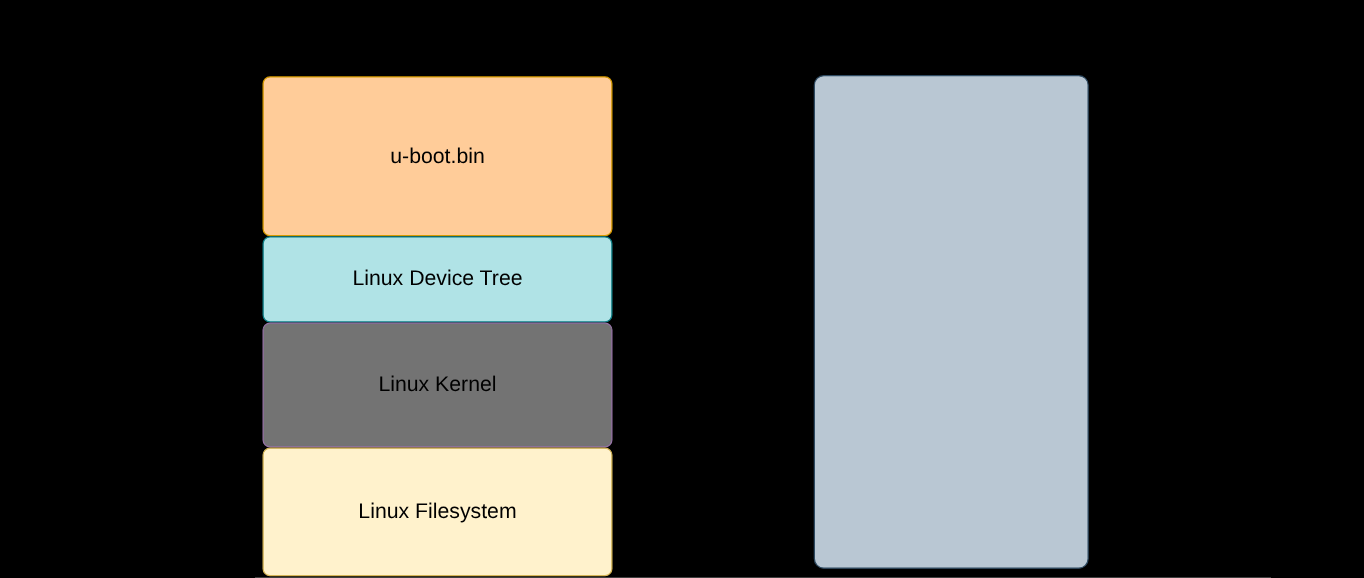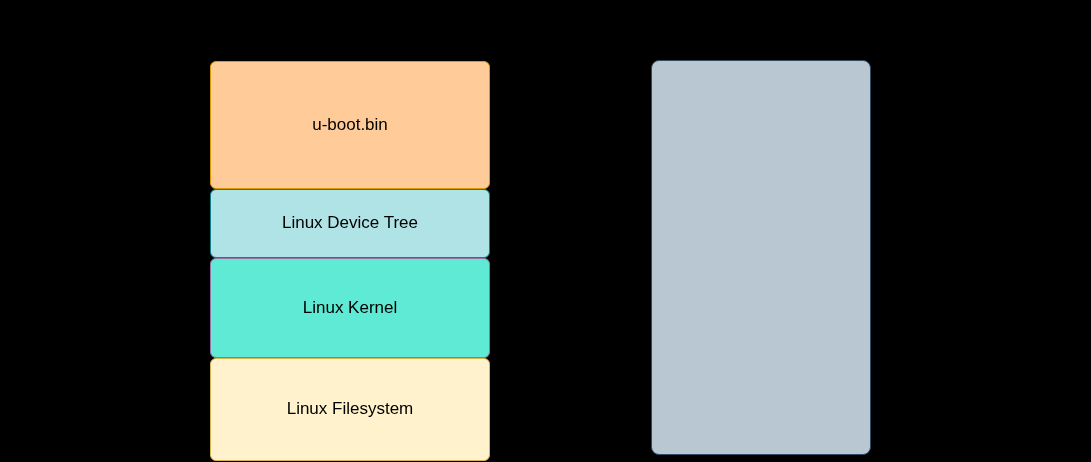--- a/index.html
+++ b/index.html
@@ -62,21 +62,21 @@
   <div class="stack">
 
     <div class="block block-uboot" style="background-color: rgb(255, 204, 153); border-color: rgb(215, 155, 0);">
       <span class="block-label" style="color: rgb(0, 0, 0);">u-boot.bin</span>
     </div>
 
     <div class="block block-dtb" style="background-color: rgb(176, 227, 230); border-color: rgb(14, 128, 136);">
       <span class="block-label" style="color: rgb(0, 0, 0);">Linux Device Tree</span>
     </div>
 
-    <div class="block block-kernel" style="background-color: #5eead4; border-color: rgb(150, 115, 166);">
+    <div class="block block-kernel" style="background-color: #737373; border-color: rgb(150, 115, 166);">
       <span class="block-label" style="color: rgb(0, 0, 0);">Linux Kernel</span>
     </div>
 
     <div class="block block-rootfs" style="background-color: rgb(255, 242, 204); border-color: rgb(214, 182, 86);">
       <span class="block-label" style="color: rgb(0, 0, 0);">Linux Filesystem</span>
     </div>
 
   </div>
 
   <div class="panel" style="background-color: rgb(185, 199, 211); border-color: rgb(46, 74, 97);"></div>

